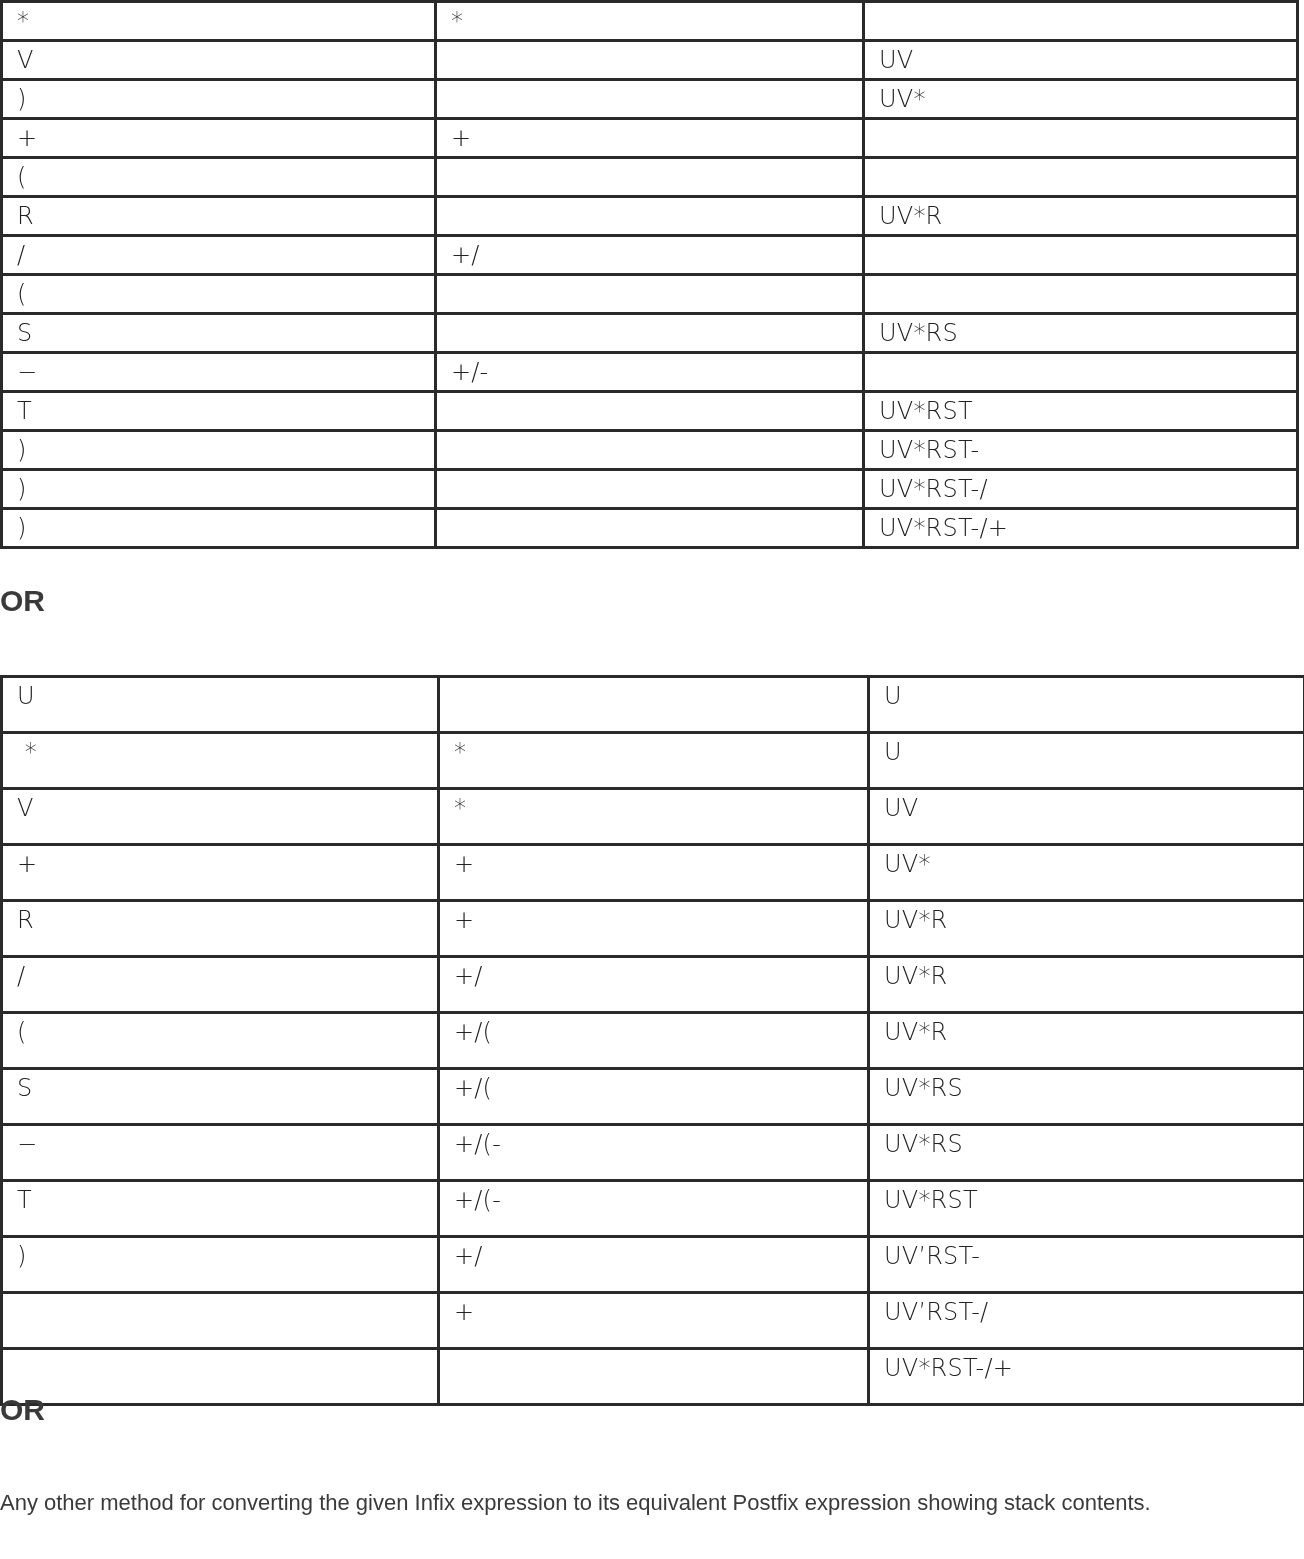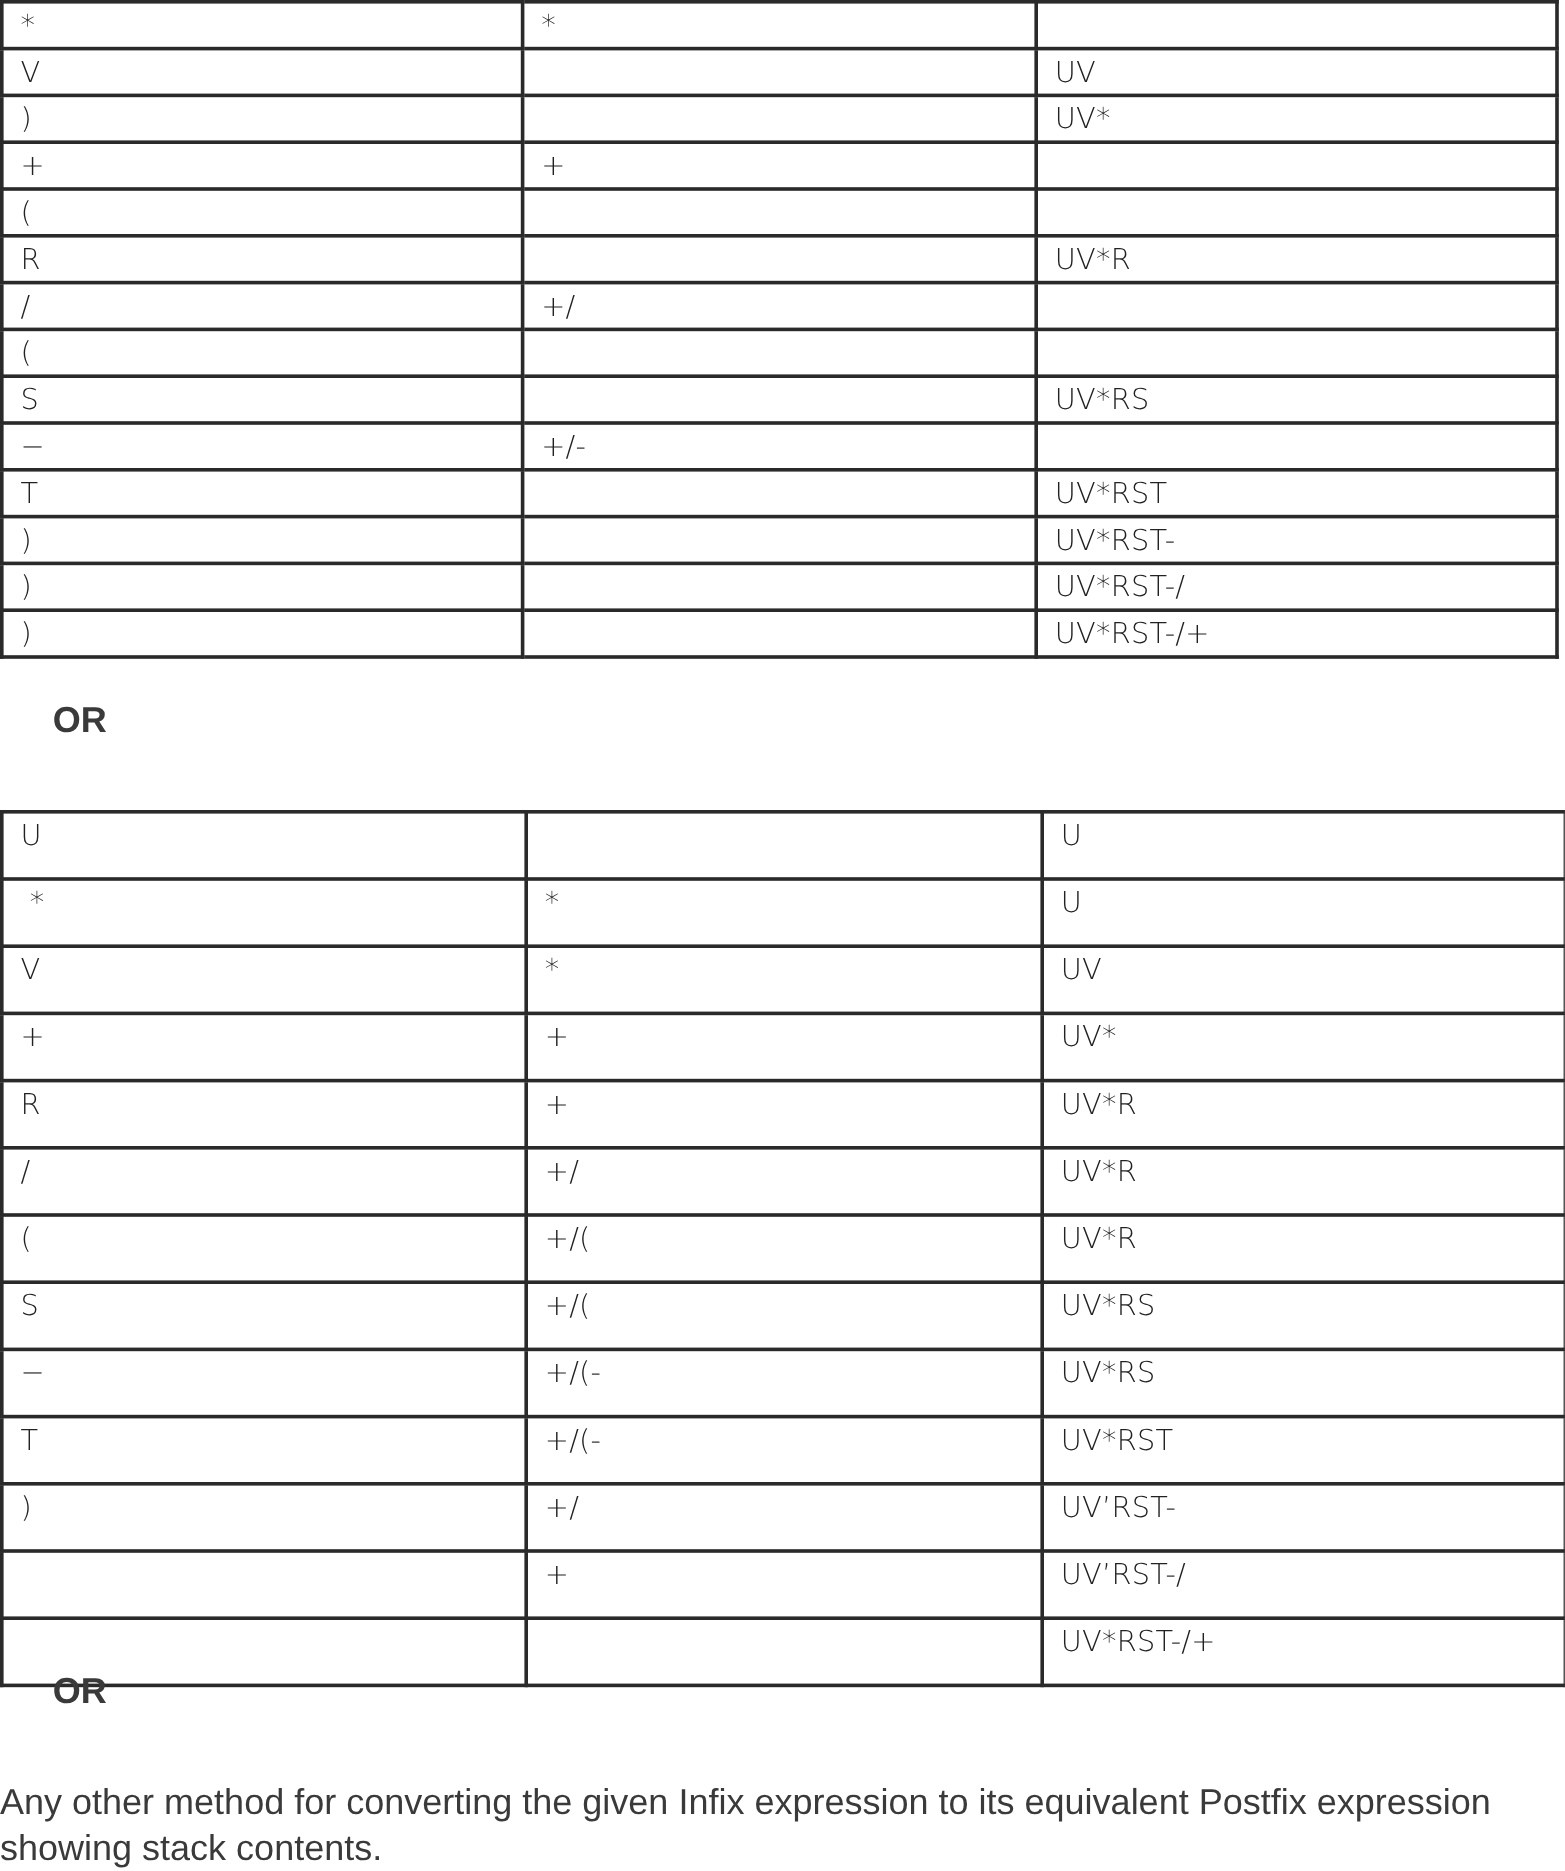--- a/index.html
+++ b/index.html
@@ -44,32 +44,31 @@
     #table2 col.c3 { width: 436px; }
 
     .or-label {
       position: absolute;
       left: 0;
       font-family: "Liberation Sans", sans-serif;
       font-weight: bold;
       font-size: 30px;
       color: #3a3a3a;
       line-height: 34px;
-      padding-left: 44px;
     }
     #or1 { top: 584px; }
     #or2 { top: 1393px; }
 
     .note {
       position: absolute;
       left: 0;
       top: 1484px;
       width: 1300px;
       font-family: "Liberation Sans", sans-serif;
-      font-size: 30px;
+      font-size: 22px;
       line-height: 38px;
       color: #3a3a3a;
     }
   </style>
 </head>
 <body>
 
 <table id="table1" class="grid">
   <colgroup>
       <col class="c1">

